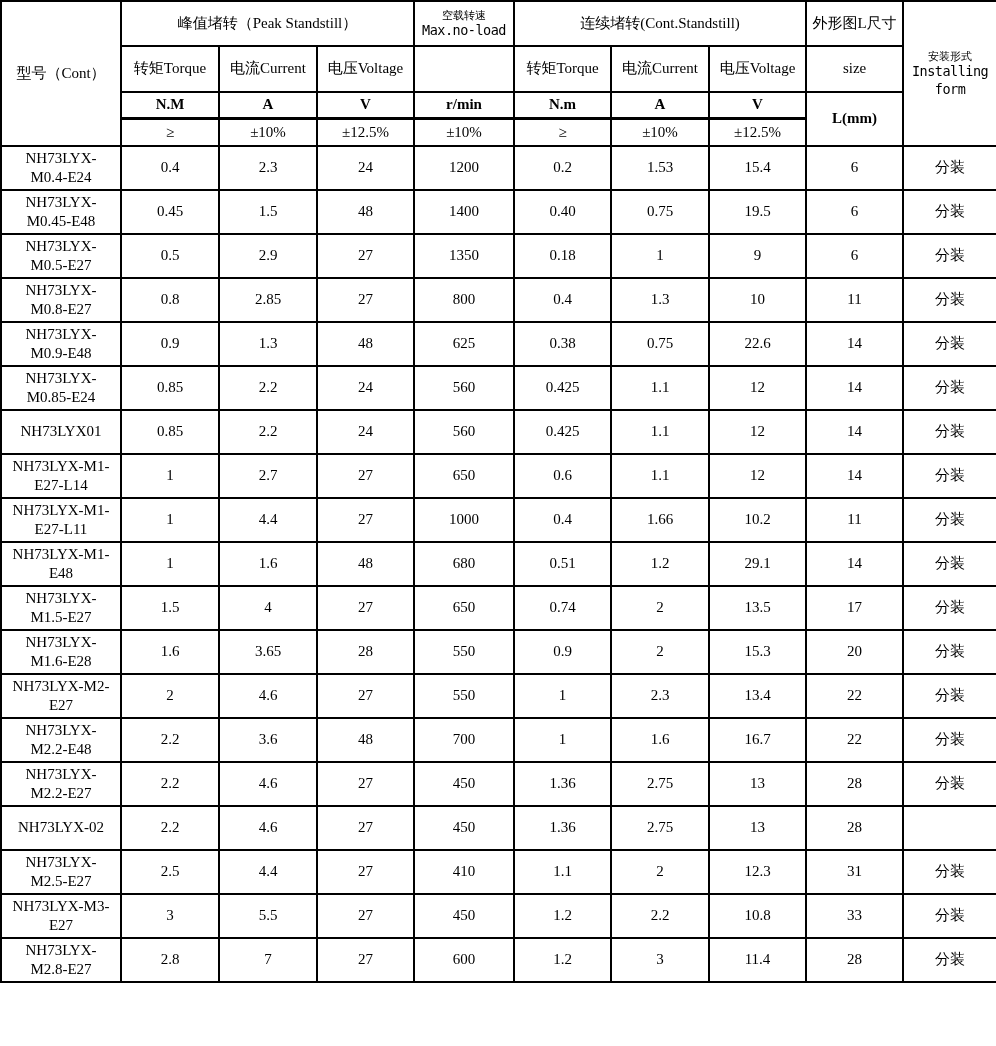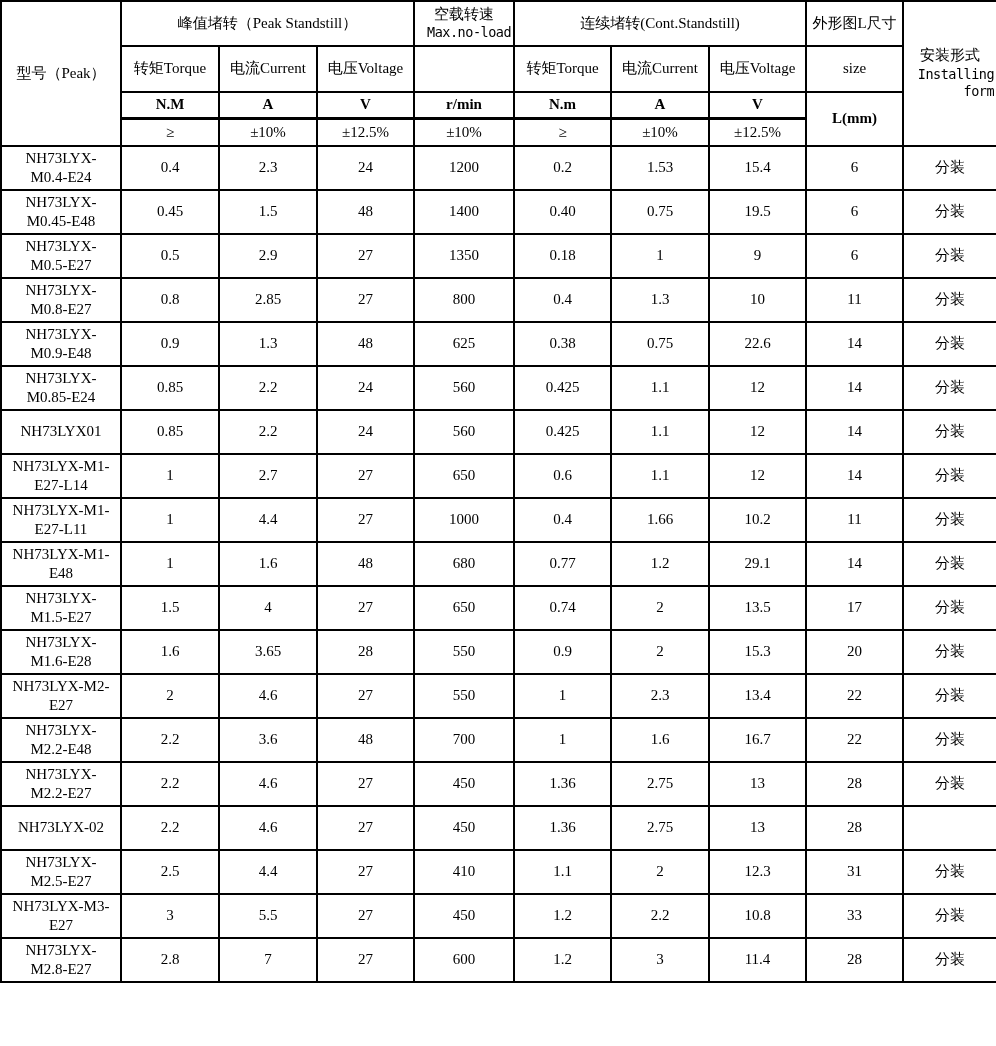--- a/index.html
+++ b/index.html
@@ -36,23 +36,22 @@
   tr.h3 { height: 26px; font-weight: bold; }
   tr.h4 { height: 28px; }
   tr.h4 td { border-top: 3px solid #000000; }
   tbody tr.data-row { height: 44px; }
   .pre-line { white-space: pre-line; }
   .cn-en .en {
     display: block;
     font-size: 13.5px;
     font-family: "DejaVu Sans Mono", "Liberation Mono", monospace;
     letter-spacing: -0.5px;
-    text-align: right;
-  }
-  .cn-en .cn { display: block; font-size: 15px; }
+  }
+  .cn-en .cn { display: block; font-size: 11px; }
   .geq { font-size: 17px; }
   td.type-cell { font-size: 15px; }
 </style>
 </head>
 <body>
 
 <div class="sheet">
   <table class="spec">
     <colgroup>
       <col style="width:120px">
@@ -61,21 +60,21 @@
       <col style="width:97px">
         <col style="width:100px">
         <col style="width:97px">
       <col style="width:98px">
         <col style="width:97px">
         <col style="width:97px">
       <col style="width:94px">
     </colgroup>
     <thead>
       <tr class="h1">
-        <td rowspan="4" class="type-cell">型号（Peak）</td>
+        <td rowspan="4" class="type-cell">型号（Cont）</td>
         <td colspan="3">峰值堵转（Peak Standstill）</td>
         <td class="cn-en">
           <span class="cn">空载转速</span>
           <span class="en">Max.no-load</span>
         </td>
         <td colspan="3">连续堵转(Cont.Standstill)</td>
         <td>外形图L尺寸</td>
         <td rowspan="4" class="cn-en">
           <span class="cn">安装形式</span>
           <span class="en pre-line">Installing
@@ -229,21 +228,21 @@
     <td>11</td>
     <td>分装</td>
   </tr>
         <tr class="data-row">
     <td class="type-cell pre-line">NH73LYX-M1-
 E48</td>
     <td>1</td>
     <td>1.6</td>
     <td>48</td>
     <td>680</td>
-    <td>0.77</td>
+    <td>0.51</td>
     <td>1.2</td>
     <td>29.1</td>
     <td>14</td>
     <td>分装</td>
   </tr>
         <tr class="data-row">
     <td class="type-cell pre-line">NH73LYX-
 M1.5-E27</td>
     <td>1.5</td>
     <td>4</td>

